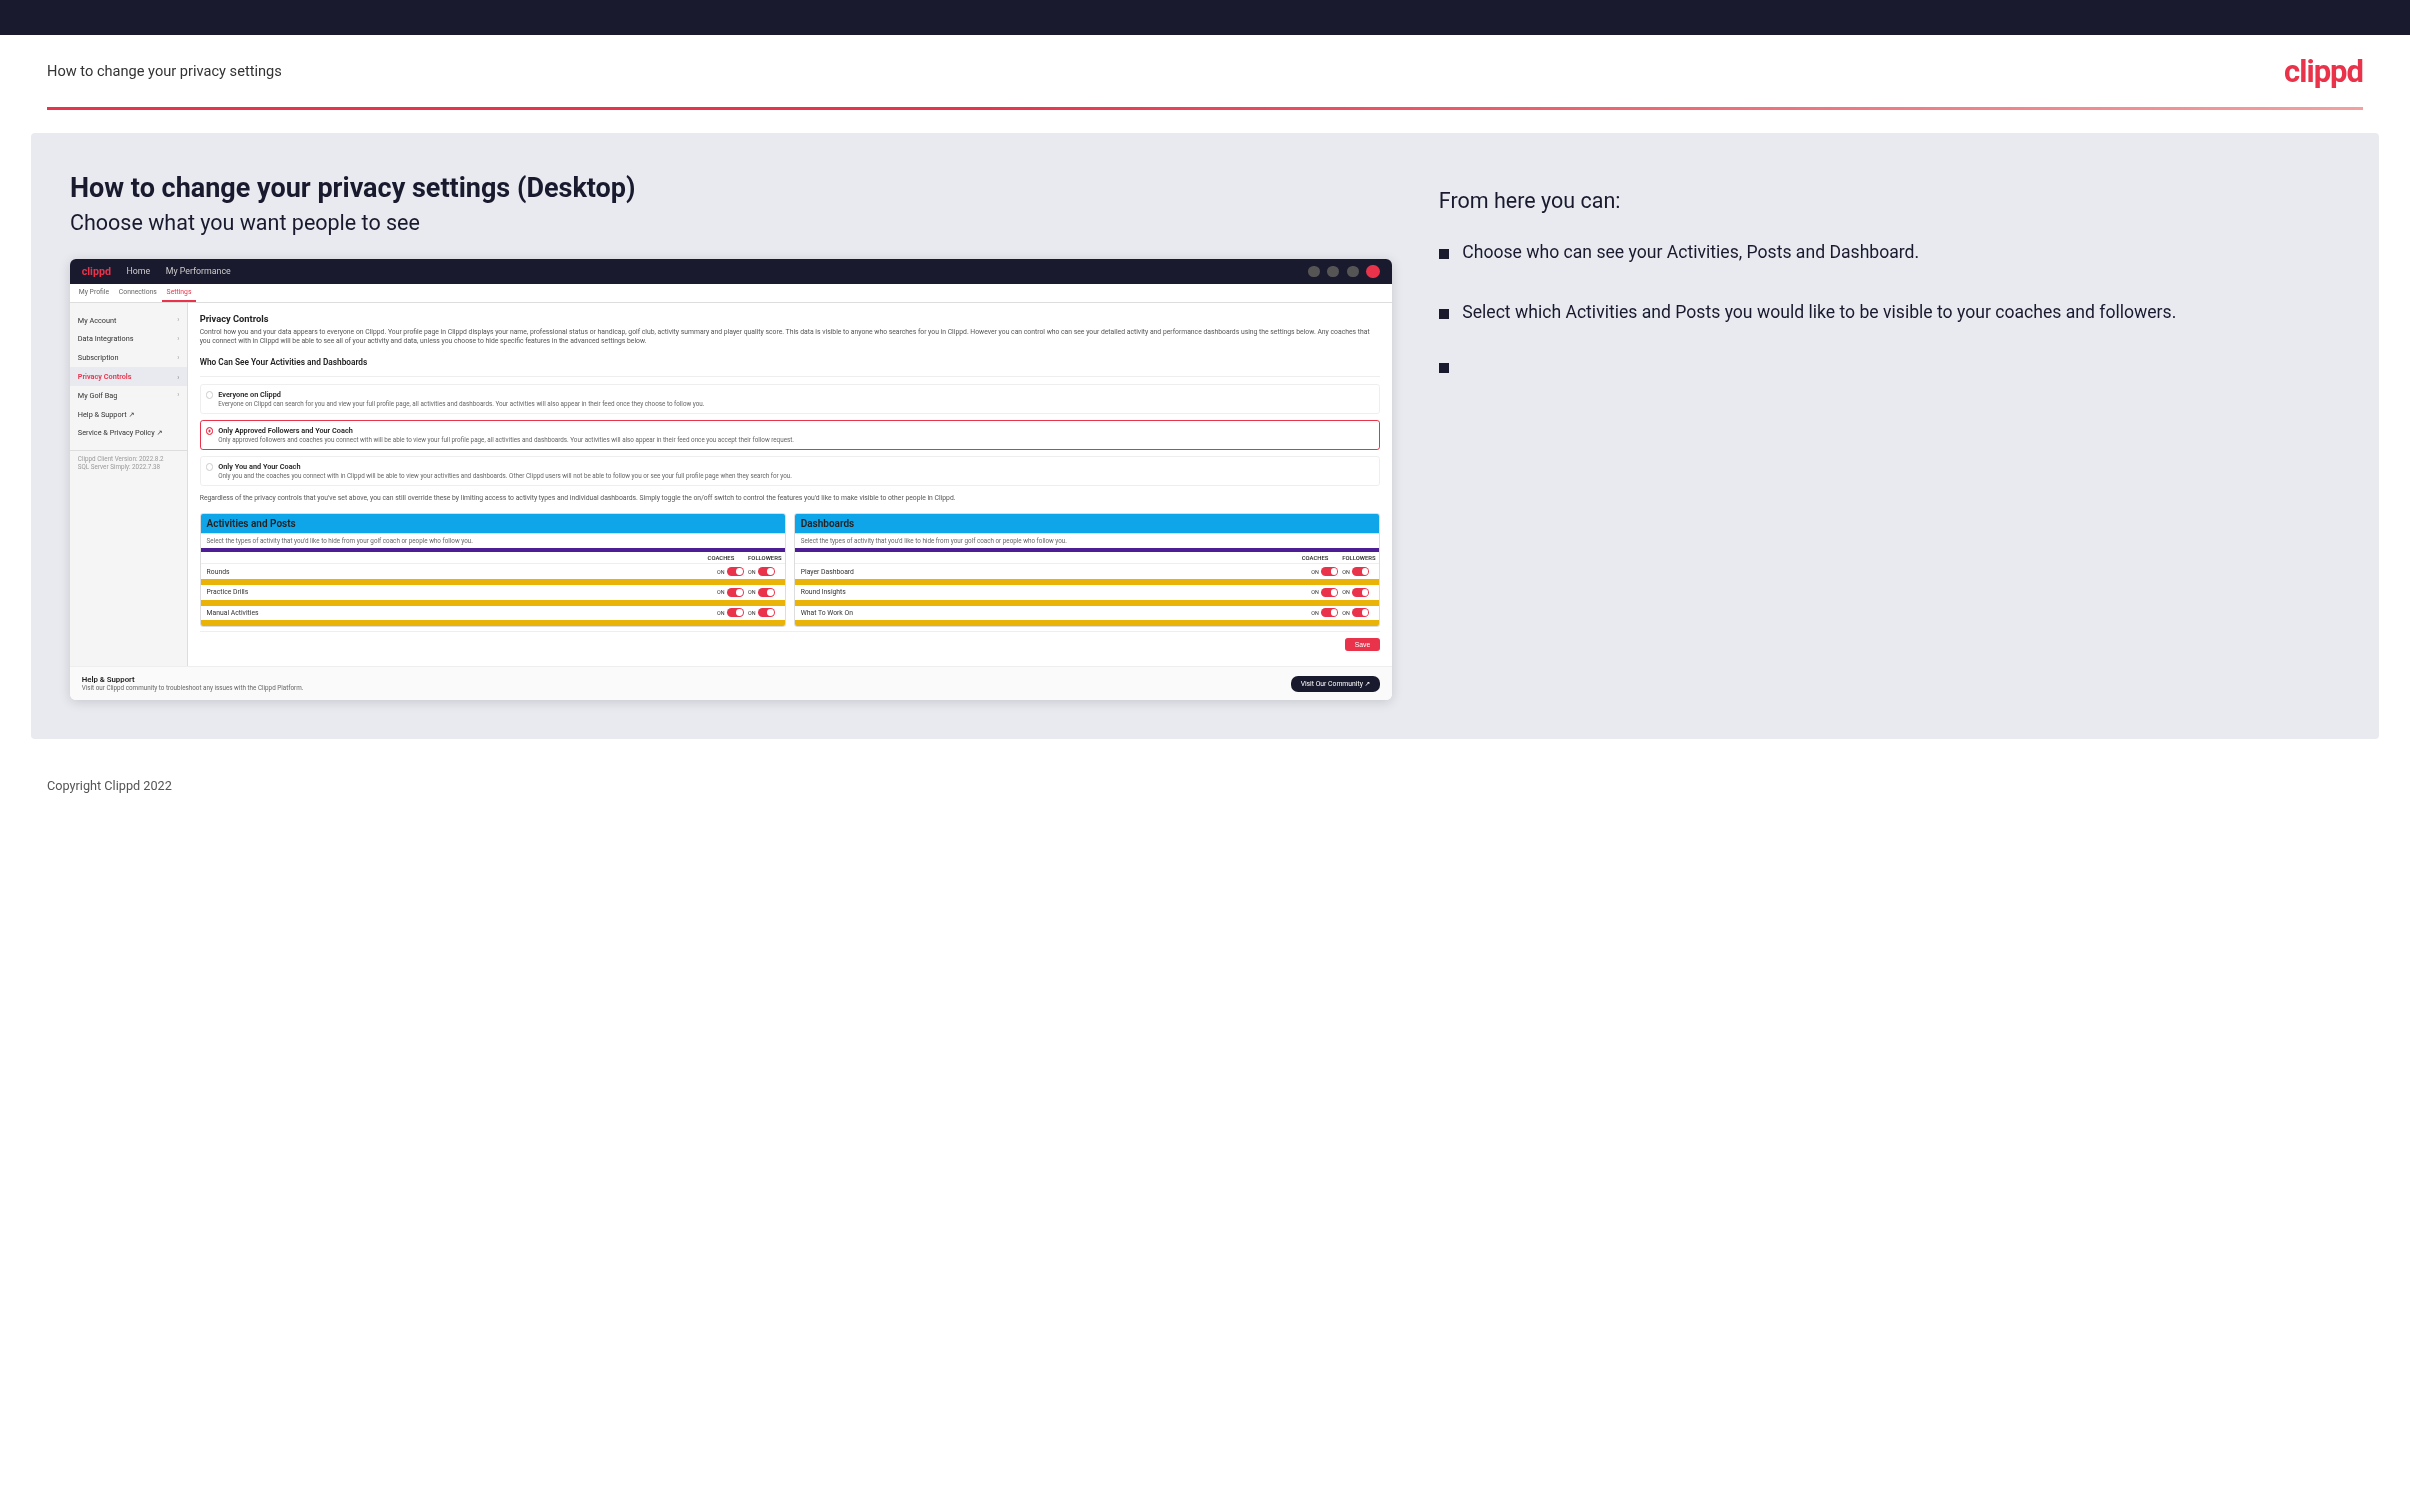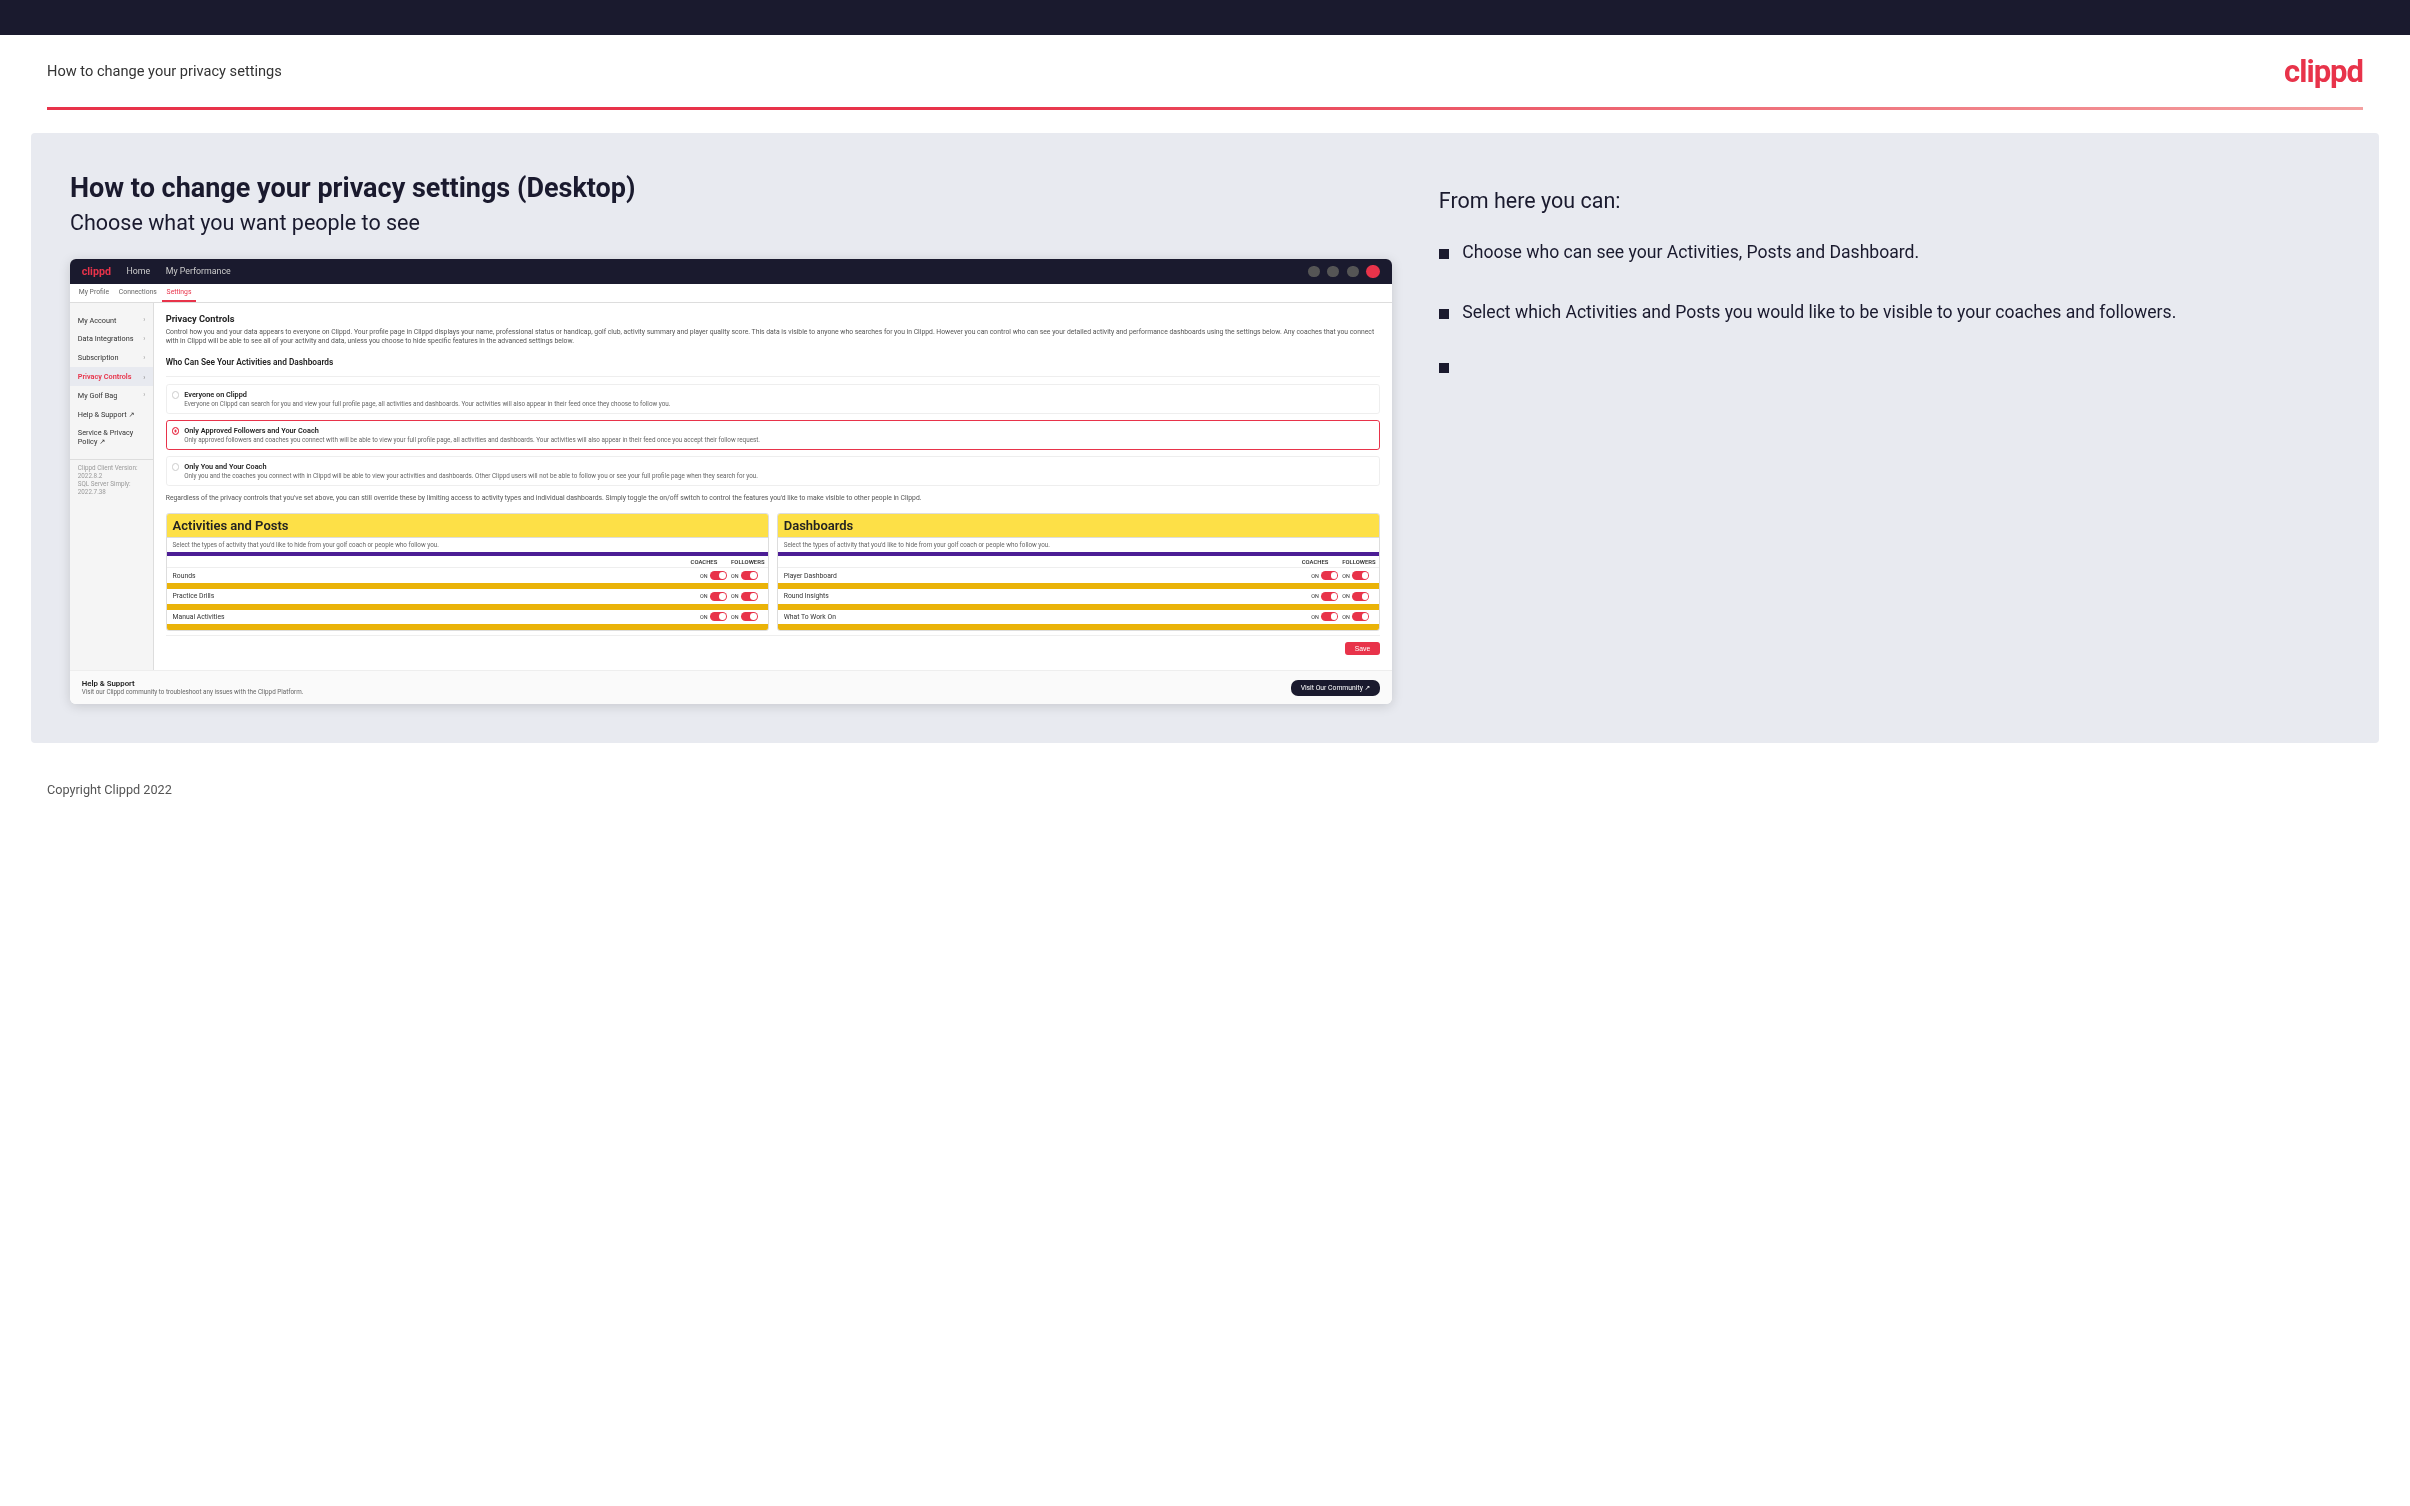--- a/index.html
+++ b/index.html
@@ -112,21 +112,21 @@
       height: 13.7px;
       background: #e8334a;
       border-radius: 50%;
     }
 
     .mock-body {
       display: flex;
     }
 
     .mock-sidebar {
-      width: 84px;
+      width: 118px;
       background: #f5f5f5;
       padding: 7.8px 0;
       font-size: 7.8px;
       border-right: 1px solid #ddd;
     }
 
     .mock-sidebar-tabs {
       display: flex;
       border-bottom: 1px solid #ddd;
       background: #fff;
@@ -256,23 +256,23 @@
     }
 
     .mock-toggle-panel {
       flex: 1;
       border: 1px solid #ddd;
       border-radius: 2.9px;
       overflow: hidden;
     }
 
     .mock-toggle-panel-header {
-      background: #fde047;
+      background: #0ea5e9;
       padding: 3.9px 5.9px;
-      font-size: 13px;
+      font-size: 10px;
       font-weight: 600;
       color: #222;
       border-bottom: 1px solid #ddd;
     }
 
     .mock-toggle-panel-subheader {
       font-size: 6.3px;
       color: #666;
       padding: 2.9px 5.9px;
       border-bottom: 4px solid #4c1d95;

